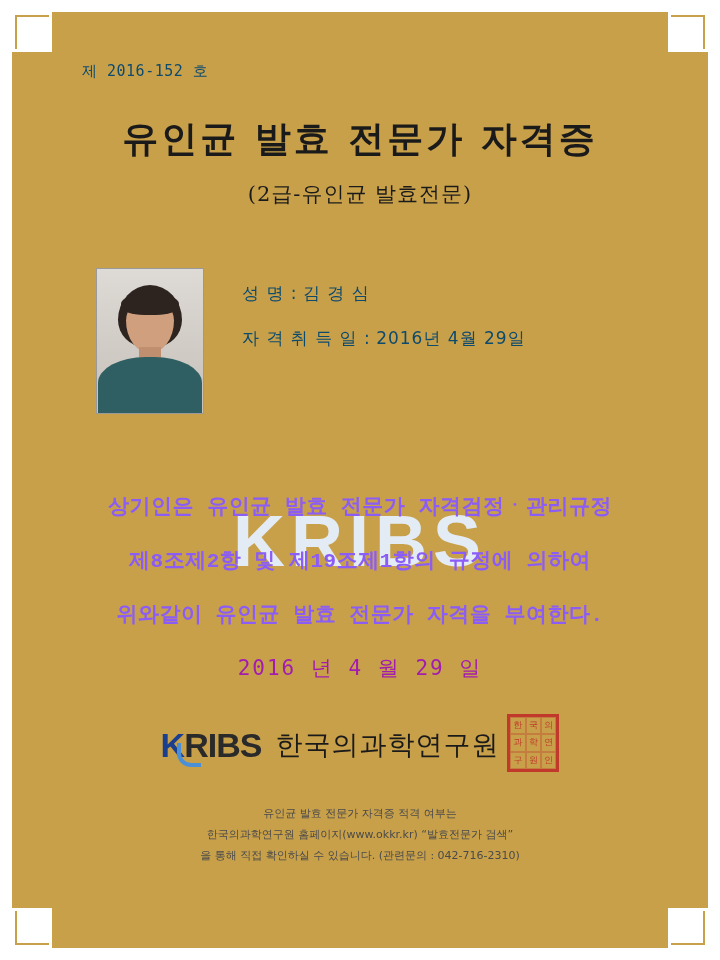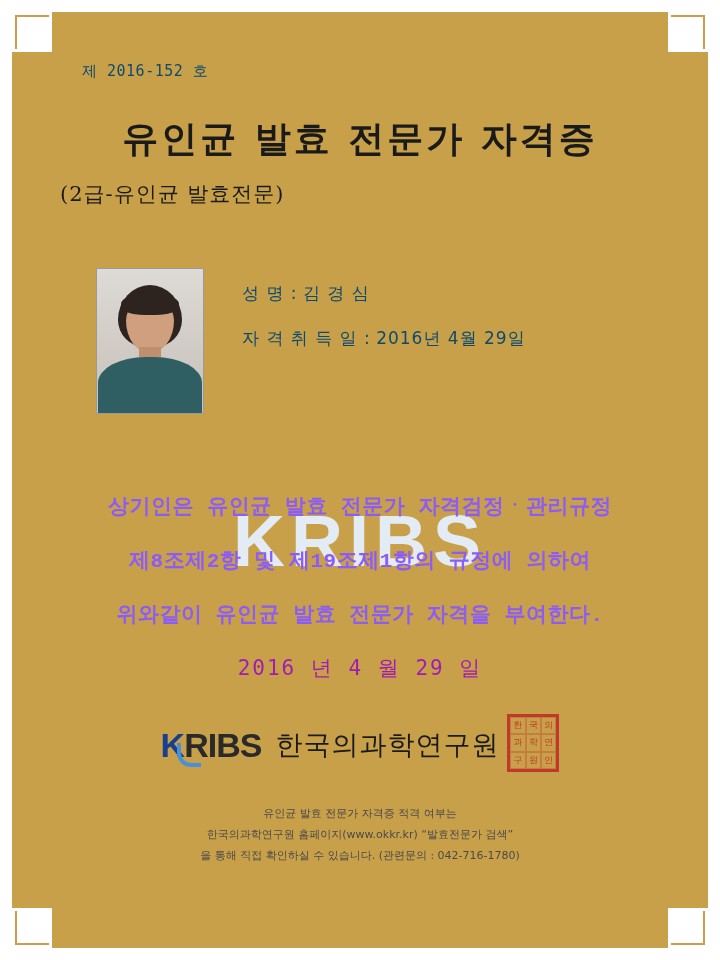--- a/index.html
+++ b/index.html
@@ -92,20 +92,21 @@
   .title {
     text-align: center;
     font-family: "DejaVu Serif", serif;
     font-size: 36px;
     font-weight: bold;
     letter-spacing: 3px;
     margin-top: 34px;
     color: #1a1a1a;
   }
   .subtitle {
+    text-align: center;
     font-family: "DejaVu Serif", serif;
     font-size: 21px;
     letter-spacing: 1px;
     margin-top: 16px;
     color: #1a1a1a;
   }
 
   .rule {
     height: 2px;
     background: #c8a04a;
@@ -385,17 +386,17 @@
         <span>연</span>
         <span>구</span>
         <span>원</span>
         <span>인</span>
       </div>
     </div>
 
     <div class="footnote">
       <div>유인균 발효 전문가 자격증 적격 여부는</div>
       <div>한국의과학연구원 홈페이지(www.okkr.kr) “발효전문가 검색”</div>
-      <div>을 통해 직접 확인하실 수 있습니다. (관련문의 : 042-716-1780)</div>
+      <div>을 통해 직접 확인하실 수 있습니다. (관련문의 : 042-716-2310)</div>
     </div>
 
   </div>
 </div>
 
 </body></html>

